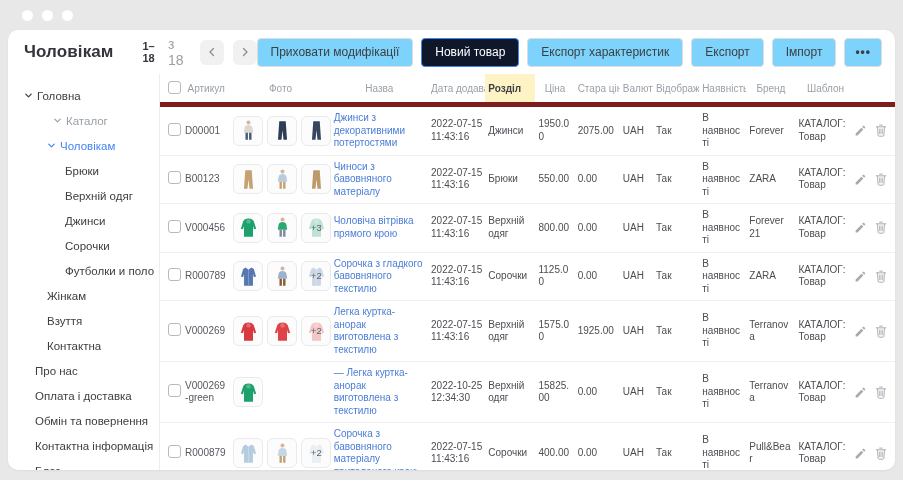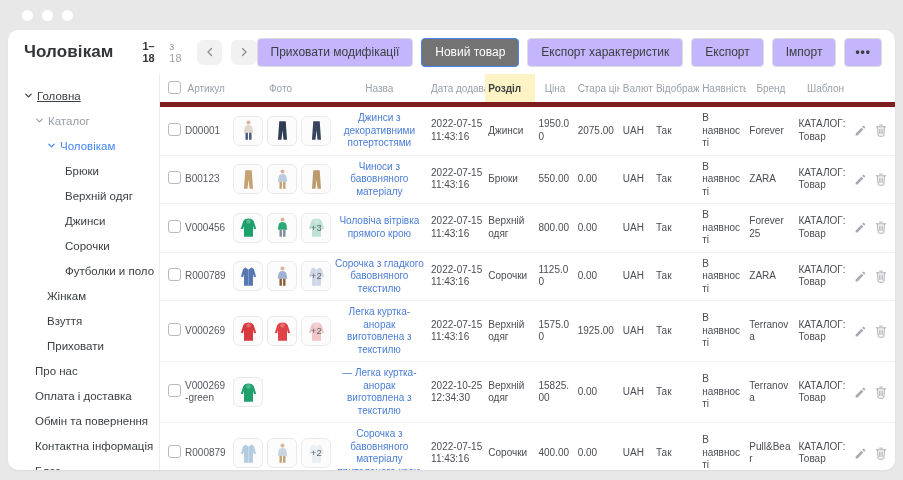--- a/index.html
+++ b/index.html
@@ -16,49 +16,49 @@
   .app {
     position:absolute; left:8px; top:30px; width:887px; height:440px;
     background:#fff; border-radius:10px; overflow:hidden;
     box-shadow:0 1px 3px rgba(0,0,0,.05);
   }
   
   .app-header { height:44px; display:flex; align-items:center; justify-content:space-between; padding:0 13px 0 16px; }
   .header-left { display:flex; align-items:center; gap:9px; }
   h1 { font-size:17px; margin:0; color:#33353a; font-weight:700; letter-spacing:.1px; }
   .pag-range { font-size:11px; font-weight:700; color:#33353a; margin-left:20px; }
-  .pag-total { font-size:11px; color:#9aa0a6; margin-left:-5px; }
+  .pag-total { font-size:14px; color:#9aa0a6; margin-left:-5px; }
   .pg-btn { width:27px; height:25px; border:none; background:#f1f1f1; border-radius:6px;
             display:flex; align-items:center; justify-content:center; cursor:pointer; padding:0; }
   .toolbar { display:flex; gap:8px; align-items:center; }
-  .btn { height:29px; padding:0 13px; background:#c4b5fd; border:1px solid #dadce0; border-radius:4px;
+  .btn { height:29px; padding:0 13px; background:#7dd3fc; border:1px solid #dadce0; border-radius:4px;
          font-size:12px; color:#3c4043; font-family:inherit; cursor:pointer; white-space:nowrap; }
-  .btn.primary { background:#737373; border-color:#4285f4; color:#fff;text-align:right; }
+  .btn.primary { background:#0f172a; border-color:#4285f4; color:#fff;text-align:right; }
   .btn.more { padding:0 10px; letter-spacing:1px; font-weight:700; }
   
   .app-body { display:flex; height:396px; }
   .sidebar { width:152px; flex:none; border-right:1px solid #ededed; padding-top:9px; overflow:hidden; }
   .side-item { display:flex; align-items:center; height:25px; font-size:11.5px; color:#3c4043; cursor:pointer; white-space:nowrap; }
   .side-item .chev { display:inline-flex; margin-right:4px; }
-  .side-item.muted { color:#9aa0a6; }
+  .side-item.muted { color:#9aa0a6;margin-left:18px; }
   .side-item.active { color:#4285f4; }
-  .lv0 { padding-left:16px;text-decoration:underline; } .lv1 { padding-left:27px; } .lv2 { padding-left:39px; } .lv3 { padding-left:57px; }
+  .lv0 { padding-left:16px; } .lv1 { padding-left:27px; } .lv2 { padding-left:39px; } .lv3 { padding-left:57px; }
   
   .table-wrap { flex:1; overflow:hidden; }
   table { width:100%; border-collapse:collapse; table-layout:fixed; }
   thead th { font-size:10px; color:#9aa0a6; font-weight:400; text-align:center;
              padding:7px 3px 6px 3px; border-bottom:5px solid #7f1d1d; white-space:nowrap; overflow:hidden; cursor:pointer; }
   th.sorted { background:#fdf3c4; color:#3c4043; font-weight:700; }
   th .sort-wrap { display:inline-flex; align-items:center; gap:14px; }
   td { font-size:10px; color:#4a4d52; padding:5px 3px; border-bottom:1px solid #f1f1f1;
        vertical-align:middle; overflow-wrap:break-word; line-height:1.25; }
   tbody tr { height:41px; }
   .cb { width:13px; height:13px; border:1.5px solid #b6b9be; border-radius:3px; background:#fff; cursor:pointer; }
   .article { color:#55585e; }
-  .name-link { color:#4a7dd6; text-decoration:none; display:block; cursor:pointer;text-align:center; }
+  .name-link { color:#4a7dd6; text-decoration:none; display:block; cursor:pointer; }
   .photos { display:flex; gap:4px; }
   .thumb { width:30px; height:30px; border:1px solid #e8eaed; border-radius:6px; background:#fcfcfc;
            display:flex; align-items:center; justify-content:center; position:relative; overflow:hidden; flex:none; cursor:pointer; }
   .thumb svg { width:23px; height:25px; display:block; }
   .thumb .ghost { opacity:.28; }
   .thumb .badge-label { position:absolute; inset:0; display:flex; align-items:center; justify-content:center;
                         font-size:9.5px; color:#5f6368; }
   .actions { display:flex; gap:8px; justify-content:flex-end; padding-right:5px; }
   .icon-btn { background:none; border:none; padding:0; cursor:pointer; display:inline-flex; }
 </style>
@@ -143,21 +143,21 @@
         <div class="side-item lv3">
           <span>Футболки и поло</span>
         </div>
         <div class="side-item lv2">
           <span>Жінкам</span>
         </div>
         <div class="side-item lv2">
           <span>Взуття</span>
         </div>
         <div class="side-item lv2">
-          <span>Приховати</span>
+          <span>Контактна</span>
         </div>
         <div class="side-item lv1">
           <span>Про нас</span>
         </div>
         <div class="side-item lv1">
           <span>Оплата і доставка</span>
         </div>
         <div class="side-item lv1">
           <span>Обмін та повернення</span>
         </div>
@@ -357,21 +357,21 @@
               <td>
                 <a class="name-link">Чоловіча вітрівка прямого крою</a>
               </td>
               <td>2022-07-15 11:43:16</td>
               <td>Верхній одяг</td>
               <td>800.00</td>
               <td>0.00</td>
               <td>UAH</td>
               <td>Так</td>
               <td>В наявності</td>
-              <td>Forever 25</td>
+              <td>Forever 21</td>
               <td>КАТАЛОГ: Товар</td>
               <td>
                 <div class="actions">
                   <button class="icon-btn">
                     <span style="display:inline-flex">
                       <svg width="13" height="13" viewBox="0 0 16 16">
                         <path d="M2 11.6V14h2.4l7.1-7.1-2.4-2.4L2 11.6zm11.7-6.9c.25-.25.25-.65 0-.9l-1.5-1.5c-.25-.25-.65-.25-.9 0l-1.2 1.2 2.4 2.4 1.2-1.2z" fill="#a7abb1"></path>
                       </svg>
                     </span>
                   </button>

